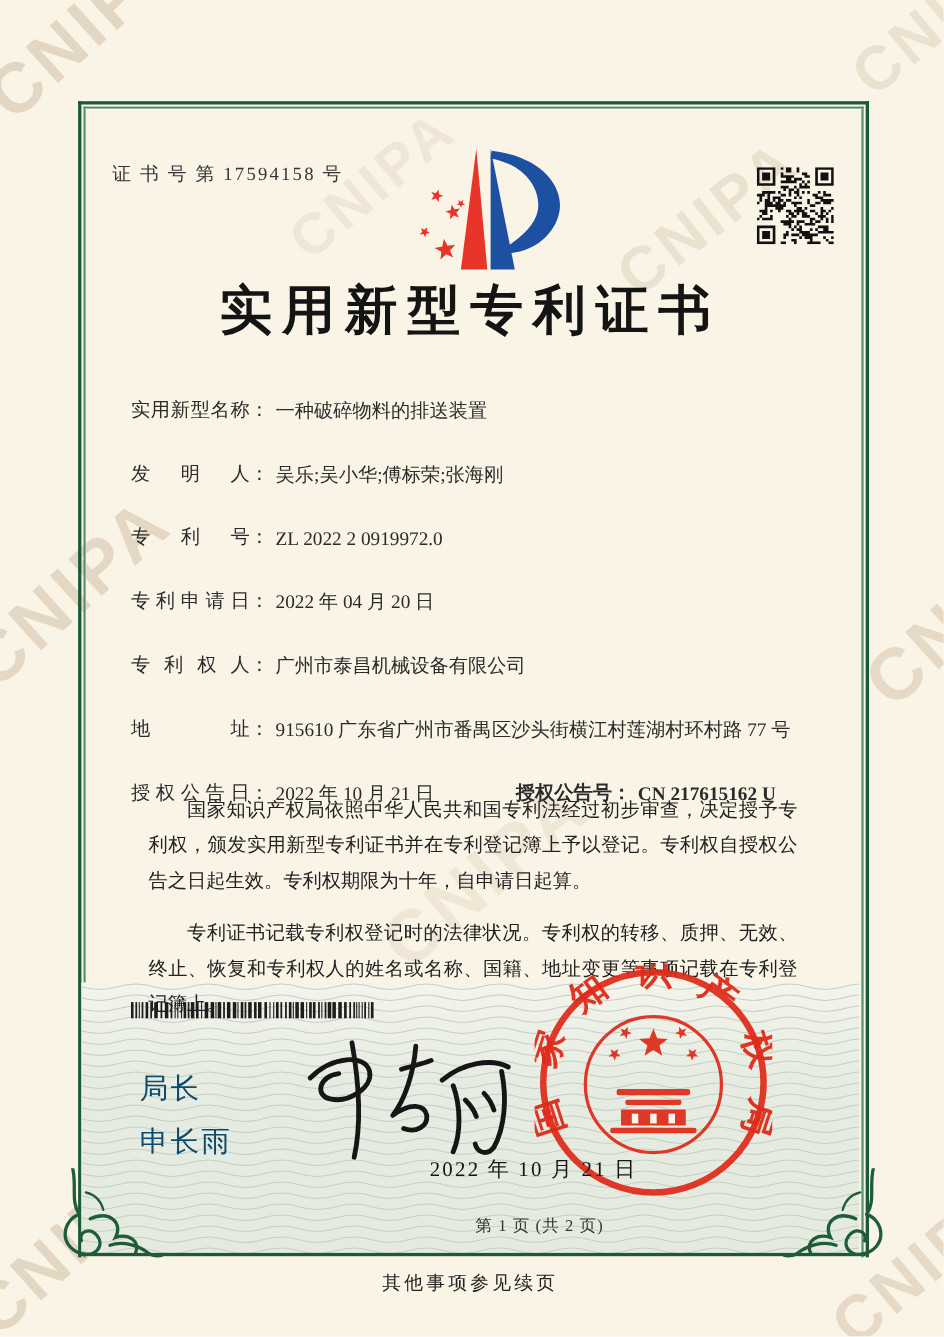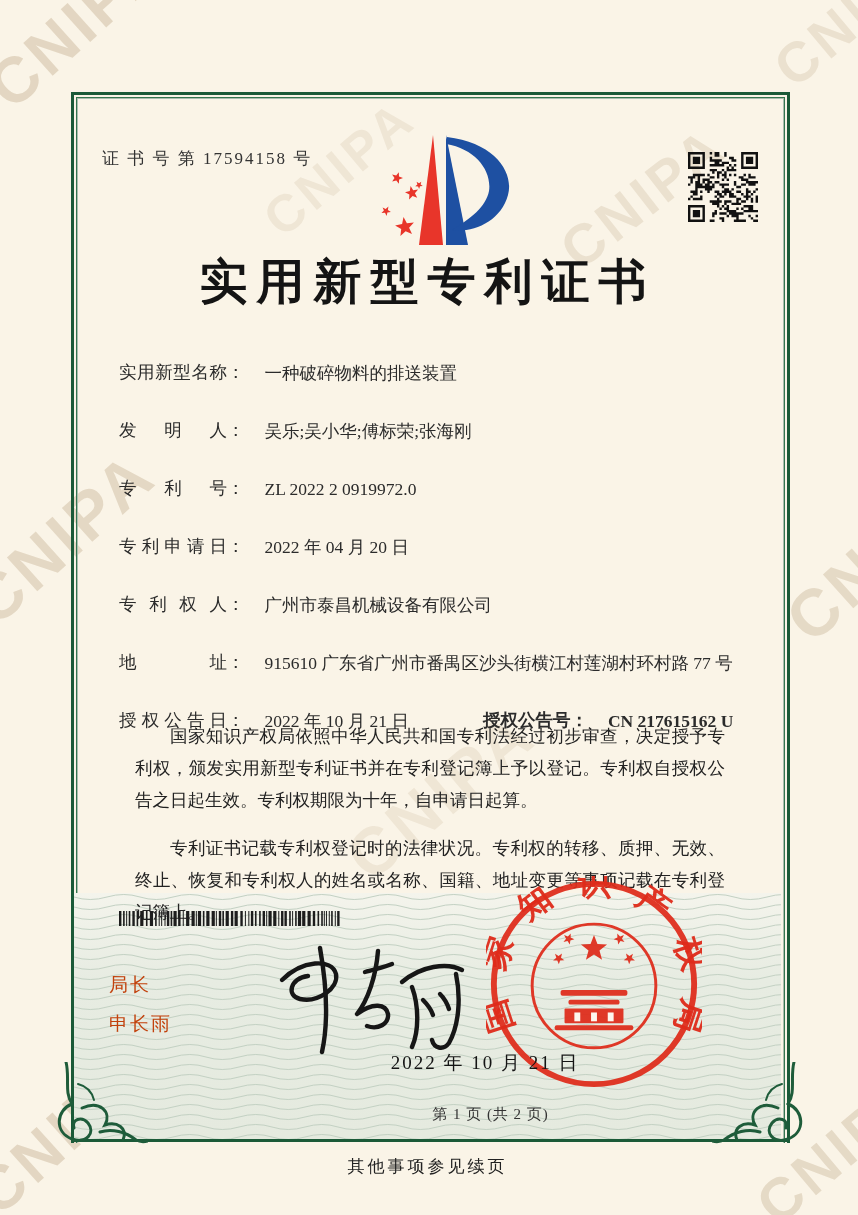--- a/index.html
+++ b/index.html
@@ -28,37 +28,37 @@
   #logo{position:absolute;left:346px;top:131px;}
   #qr{position:absolute;left:688px;top:152px;width:70px;height:70px;}
   #title{position:absolute;left:71px;top:250px;width:713px;text-align:center;
          font-size:48px;font-weight:bold;letter-spacing:9px;color:#141414;}
 
   
   #fields{position:absolute;left:119px;top:360px;width:620px;font-size:17.5px;}
   .frow{display:flex;align-items:flex-start;margin-bottom:31px;}
   .frow .lab{display:inline-block;width:108px;text-align:justify;text-align-last:justify;flex:none;}
   .frow .colon{flex:none;}
-  .frow .val{margin-left:20px;max-width:500px;line-height:27px;}
+  .frow .val{margin-left:6px;max-width:500px;line-height:27px;}
   #grant-row{display:flex;margin-bottom:0;}
   #grant-row .pair{display:flex;}
   #grant-row .pair+.pair{margin-left:74px;font-weight:bold;}
 
   
   #paras{position:absolute;left:119px;top:704px;width:622px;font-size:17.5px;line-height:32px;
          text-align:justify;color:#222;}
   #paras p{margin:16px;text-indent:2em;}
 
   
   #band{position:absolute;left:74px;top:893px;width:707px;height:246px;
         background:linear-gradient(#f4f4ec,#e7ece2 35%,#e5eadf);}
   #band svg{display:block;}
 
   #barcode{position:absolute;left:119px;top:911px;width:224px;height:15px;}
-  #sig-block{position:absolute;left:109px;top:972px;font-size:19px;color:#c2410c;
+  #sig-block{position:absolute;left:127px;top:972px;font-size:26px;color:#0c4a6e;
              font-family:"Liberation Sans","DejaVu Sans",sans-serif;}
   #sig-block div{margin-bottom:13px;letter-spacing:2px;}
   #signature{position:absolute;left:246px;top:942px;}
 
   #seal{position:absolute;left:486px;top:876px;}
   #seal-date{position:absolute;left:71px;top:1050px;width:713px;text-align:center;
              padding-left:115px;box-sizing:border-box;font-size:19px;letter-spacing:2px;color:#141414;}
 
   #page-info{position:absolute;left:71px;top:1105px;width:839px;text-align:center;
              font-size:15px;color:#333;letter-spacing:1px;}

